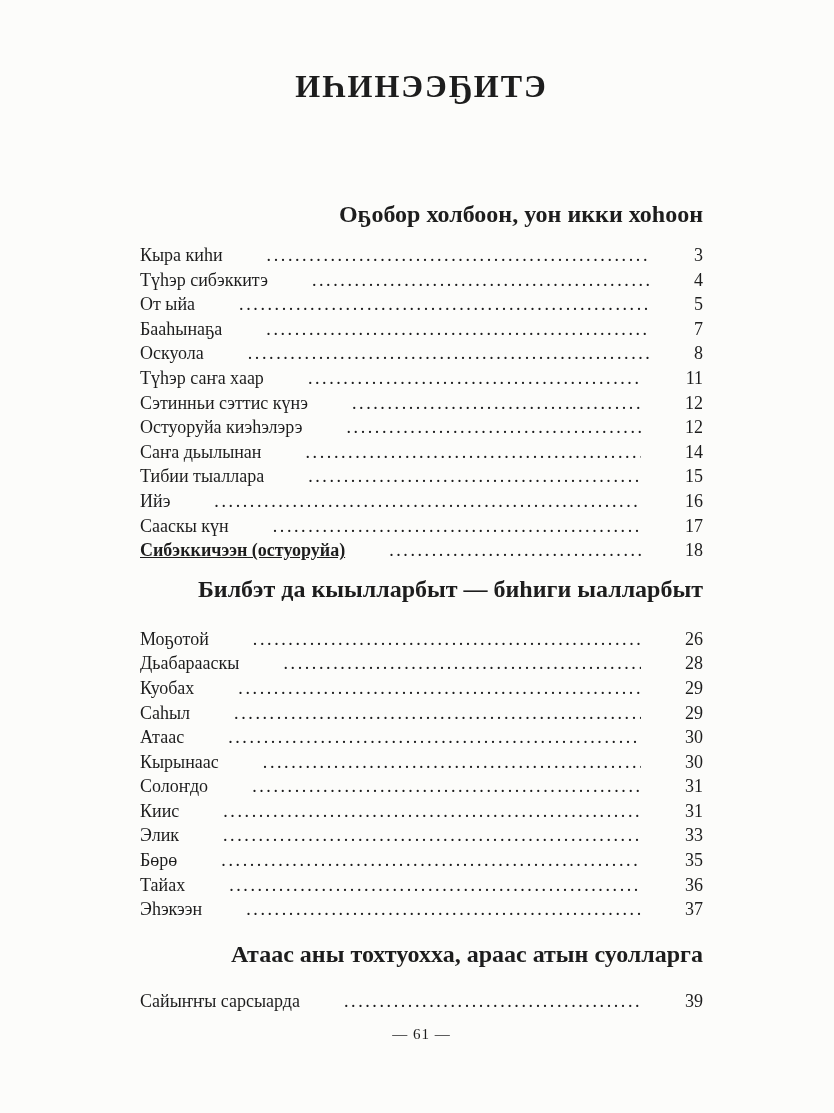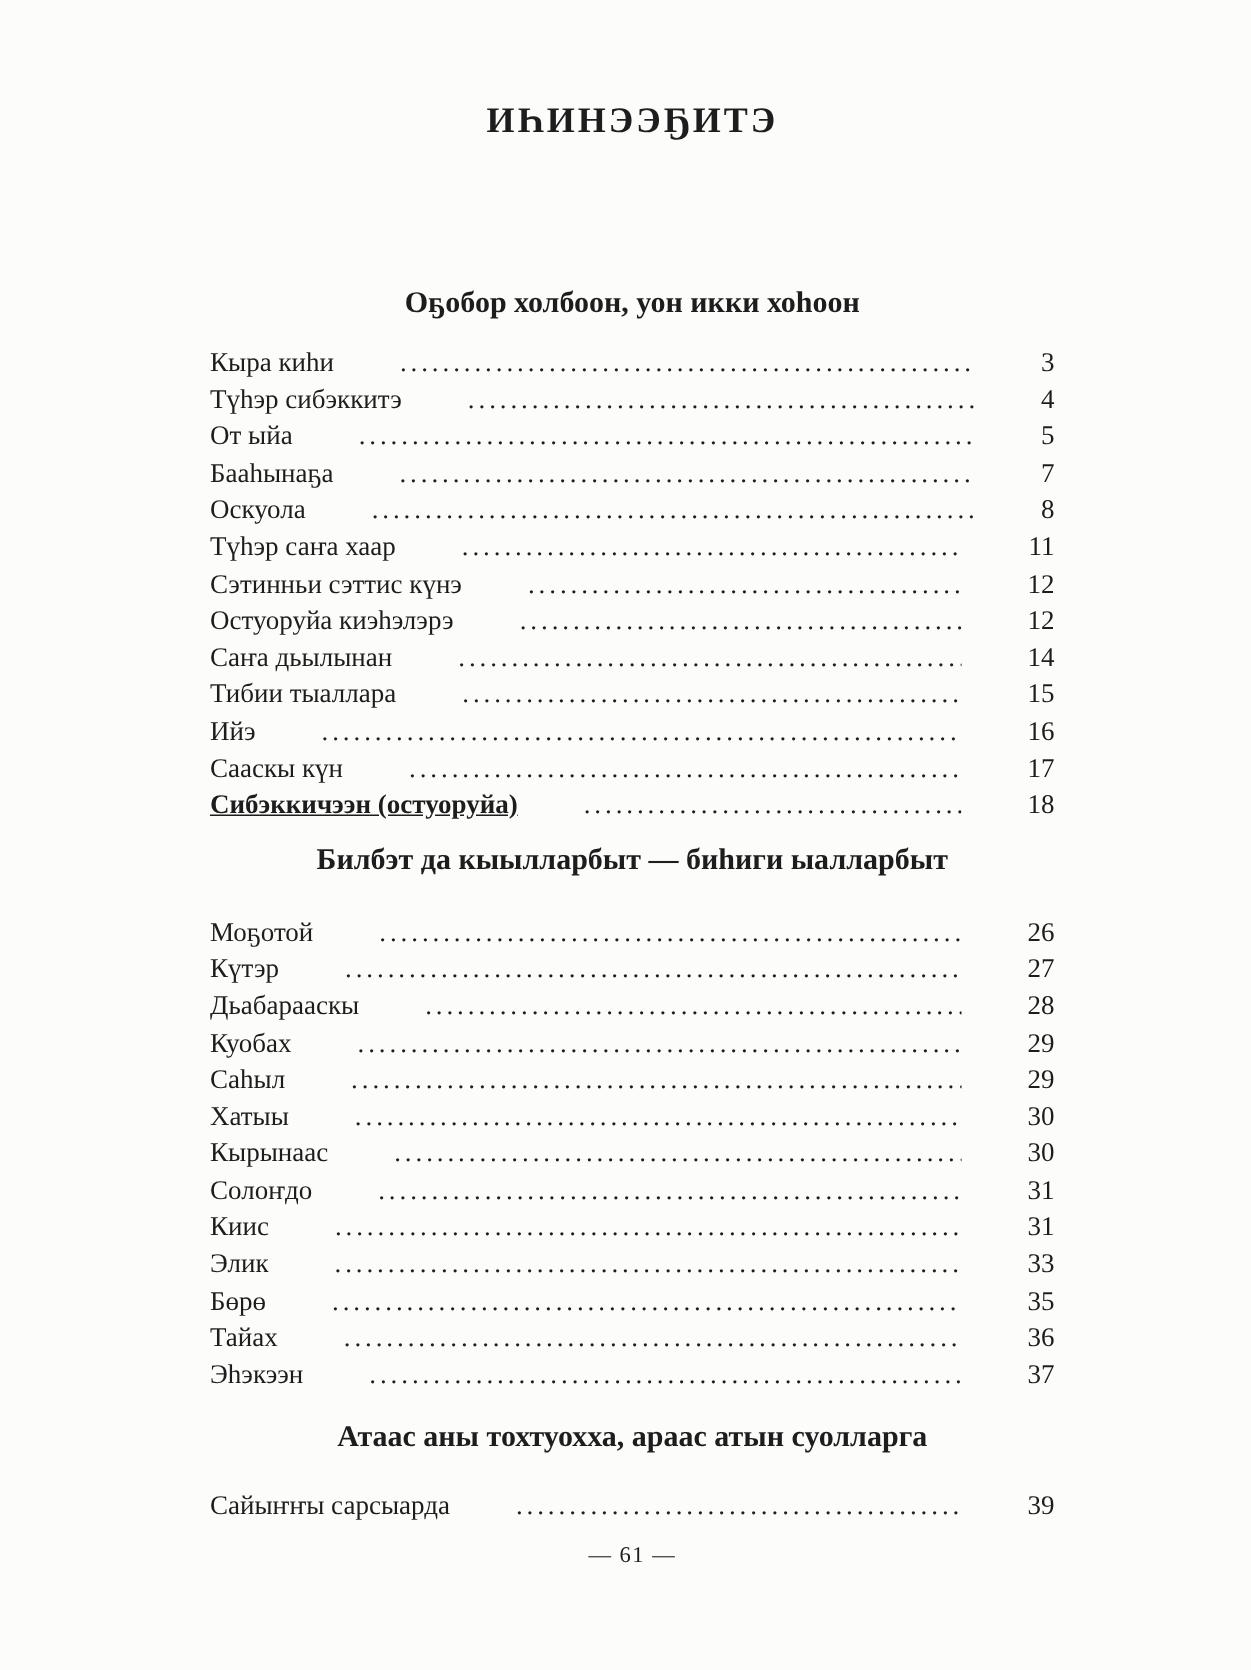--- a/index.html
+++ b/index.html
@@ -15,28 +15,28 @@
     color: #1d1d1d;
   }
   .content {
     width: 563px;
     margin-left: 140px;
     padding-top: 68px;
   }
   .page-title {
     margin: 0;
     text-align: center;
-    font-size: 24px;
+    font-size: 32px;
     font-weight: bold;
     letter-spacing: 2px;
   }
   .section-heading {
     margin: 0;
-    text-align: center;
-    font-size: 20px;
+    text-align: right;
+    font-size: 24px;
     font-weight: bold;
   }
   .toc-section.s1 .section-heading { margin-top: 96px; margin-bottom: 15px; }
   .toc-section.s2 .section-heading { margin-top: 13px; margin-bottom: 24px; }
   .toc-section.s3 .section-heading { margin-top: 19px; margin-bottom: 21px; }
   .toc-row {
     display: flex;
     align-items: baseline;
     font-size: 18px;
     line-height: 24.6px;
@@ -143,41 +143,36 @@
 
   <section class="toc-section s2">
     <h2 class="section-heading">Билбэт да кыылларбыт — биһиги ыалларбыт</h2>
     <div class="rows">
         <div class="toc-row">
     <span class="toc-title">Моҕотой</span>
     <span class="dots"></span>
     <span class="toc-page">26</span>
   </div>
         <div class="toc-row">
-    <span class="toc-title">Күтэр</span>
-    <span class="dots"></span>
-    <span class="toc-page">27</span>
-  </div>
-        <div class="toc-row">
     <span class="toc-title">Дьабарааскы</span>
     <span class="dots"></span>
     <span class="toc-page">28</span>
   </div>
         <div class="toc-row">
     <span class="toc-title">Куобах</span>
     <span class="dots"></span>
     <span class="toc-page">29</span>
   </div>
         <div class="toc-row">
     <span class="toc-title">Саһыл</span>
     <span class="dots"></span>
     <span class="toc-page">29</span>
   </div>
         <div class="toc-row">
-    <span class="toc-title">Хатыы</span>
+    <span class="toc-title">Атаас</span>
     <span class="dots"></span>
     <span class="toc-page">30</span>
   </div>
         <div class="toc-row">
     <span class="toc-title">Кырынаас</span>
     <span class="dots"></span>
     <span class="toc-page">30</span>
   </div>
         <div class="toc-row">
     <span class="toc-title">Солоҥдо</span>

